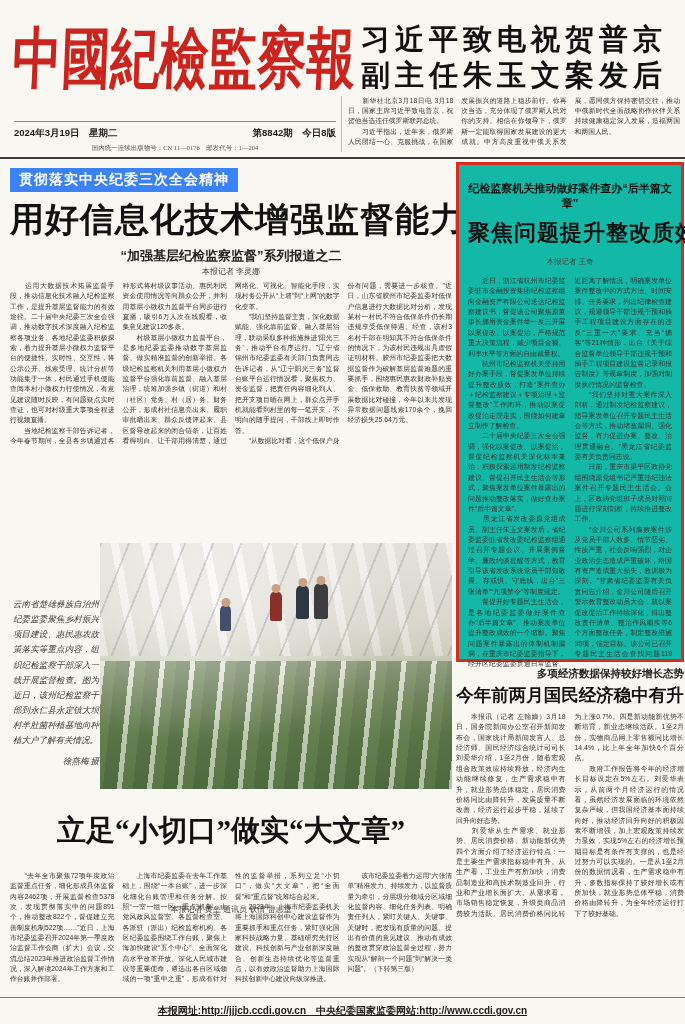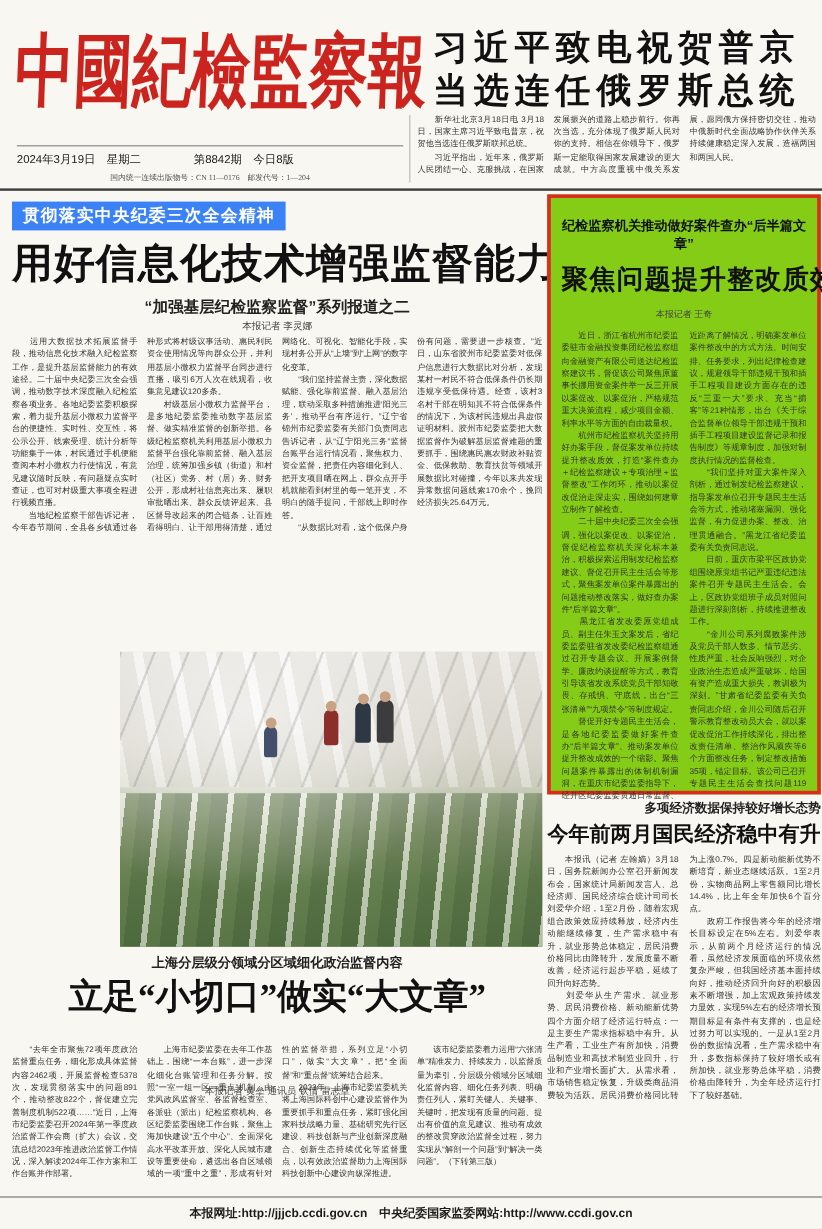--- a/index.html
+++ b/index.html
@@ -16,22 +16,22 @@
     font-family:"Liberation Serif", serif; font-weight:900;
     font-size:49px; line-height:1; color:#cb231d;
     transform:scaleY(1.35) skewX(-3deg); transform-origin:top center;
     letter-spacing:0px; white-space:nowrap;
   }
   #masthead-supervisor {
     left:14px; top:106px; width:322px; text-align:center;
     color:#c7332b; font-size:8.5px; font-weight:700; letter-spacing:.5px;
   }
   #masthead-divider { left:14px; top:121px; width:322px; height:1px; background:#8a8a8a; }
-  #date-line { left:14px; top:127px; width:322px; display:flex; 
-    font-size:9.5px; font-weight:400; color:#1c1c1c;gap:44px; }
+  #date-line { left:14px; top:127px; width:322px; display:flex; justify-content:space-between;
+    font-size:9.5px; font-weight:700; color:#1c1c1c;gap:44px; }
   #publication-code { left:14px; top:144px; width:322px; text-align:center;
     font-size:6.5px; color:#555; font-family:"Liberation Serif", serif; }
   #mast-vrule { left:341px; top:96px; width:1px; height:56px; background:#bbb; }
   
   .ts-line { left:348px; width:332px; text-align:center; font-weight:900;
     font-size:29px; letter-spacing:5px; color:#111; white-space:nowrap;
     font-family:Liberation Mono, monospace; }
   #top-story-body {
     left:348px; top:96px; width:332px; height:58px; overflow:hidden;
     column-count:3; column-gap:8px; font-size:6.8px; line-height:1.5;
@@ -65,21 +65,21 @@
     background:repeating-linear-gradient(112deg, rgba(120,120,118,.25) 0 2px, rgba(255,255,255,0) 2px 26px),
                repeating-linear-gradient(80deg, rgba(255,255,255,.35) 0 8px, rgba(210,208,200,.25) 8px 30px); }
   .gp-rows { position:absolute; left:0; bottom:0; width:100%; height:52%;
     background:repeating-linear-gradient(96deg, rgba(250,250,245,.65) 0 5px, rgba(90,115,70,.55) 5px 16px, rgba(60,85,48,.5) 16px 30px); 
     opacity:.85; }
   .gp-fig { position:absolute; border-radius:6px 6px 2px 2px; }
   .gp-fig::before { content:""; position:absolute; left:50%; top:-7px; transform:translateX(-50%);
     width:9px; height:9px; border-radius:50%; background:#c9a183; }
   
   #boxed-story { left:456px; top:162px; width:228px; height:500px;
-    border:3px solid #dc2b1f; background:#84cc16; padding:8px 9px; }
+    border:3px solid #dc2b1f; background:#14b8a6; padding:8px 9px; }
   #boxed-kicker { text-align:center; font-size:11px; font-weight:700; color:#111; margin-top:8px; }
   #boxed-headline { text-align:center; font-size:22px; font-weight:900; letter-spacing:1px;
     color:#111; margin-top:7px; white-space:nowrap; }
   #boxed-byline { text-align:center; font-size:7.5px; color:#444; margin-top:9px; }
   #boxed-body { margin-top:9px; height:402px; overflow:hidden; column-count:2; column-gap:9px;
     font-size:6.9px; line-height:1.5; text-align:justify; white-space:pre-line; color:#333; }
   
   #economy-kicker { left:456px; top:667px; width:228px; text-align:right;
     font-size:10.5px; font-weight:600; color:#222; }
   #economy-headline { left:456px; top:683px; width:228px; text-align:center;
@@ -94,53 +94,57 @@
     font-size:29px; font-weight:900; color:#111; white-space:nowrap;
     font-family:"Liberation Serif", serif; }
   #shanghai-byline { left:10px; top:904px; width:442px; text-align:center;
     font-size:8px; color:#444; }
   #shanghai-body { left:10px; top:871px; width:442px; height:114px; overflow:hidden;
     column-count:4; column-gap:8px; font-size:6.8px; line-height:1.52;
     text-align:justify; white-space:pre-line; color:#333; }
   
   #footer-divider { left:0; top:997px; width:685px; height:1px; background:#777; }
   #footer-text { left:0; top:1004px; width:685px; text-align:center;
-    font-size:10px; font-weight:700; color:#1c1c1c; }
+    font-size:10px; font-weight:700; color:#1c1c1c;text-decoration:underline; }
 </style>
 </head>
 <body>
 
 <div id="page">
 
   <div class="abs" id="masthead-title">中國紀檢監察報</div>
   <div class="abs" id="masthead-divider"></div>
   <div class="abs" id="date-line">
     <span>2024年3月19日　星期二</span>
     <span>第8842期　今日8版</span>
   </div>
   <div class="abs" id="publication-code">国内统一连续出版物号：CN 11—0176　邮发代号：1—204</div>
   <div class="abs" id="mast-vrule"></div>
 
   <div class="abs ts-line" style="top:20px;">习近平致电祝贺普京</div>
-  <div class="abs ts-line" style="top:56px;">当选连任俄罗斯总统</div>
+  <div class="abs ts-line" style="top:56px;">副主任朱玉文案发后</div>
   <div class="abs" id="top-story-body">　　新华社北京3月18日电 3月18日，国家主席习近平致电普京，祝贺他当选连任俄罗斯联邦总统。
 　　习近平指出，近年来，俄罗斯人民团结一心、克服挑战，在国家发展振兴的道路上稳步前行。你再次当选，充分体现了俄罗斯人民对你的支持。相信在你领导下，俄罗斯一定能取得国家发展建设的更大成就。中方高度重视中俄关系发展，愿同俄方保持密切交往，推动中俄新时代全面战略协作伙伴关系持续健康稳定深入发展，造福两国和两国人民。</div>
 
   <div class="abs" id="main-divider"></div>
 
   <div class="abs" id="lead-banner">贯彻落实中央纪委三次全会精神</div>
   <div class="abs" id="lead-headline">用好信息化技术增强监督能力</div>
   <div class="abs" id="lead-subhead">“加强基层纪检监察监督”系列报道之二</div>
   <div class="abs" id="lead-byline">本报记者 李灵娜</div>
   <div class="abs" id="lead-body">　　运用大数据技术拓展监督手段，推动信息化技术融入纪检监察工作，是提升基层监督能力的有效途径。二十届中央纪委三次全会强调，推动数字技术深度融入纪检监察各项业务。各地纪委监委积极探索，着力提升基层小微权力监督平台的便捷性、实时性、交互性，将公示公开、线索受理、统计分析等功能集于一体，村民通过手机便能查阅本村小微权力行使情况，有意见建议随时反映，有问题疑点实时查证，也可对村级重大事项全程进行视频直播。
 　　当地纪检监察干部告诉记者，今年春节期间，全县各乡镇通过各种形式将村级议事活动、惠民利民资金使用情况等向群众公开，并利用基层小微权力监督平台同步进行直播，吸引6万人次在线观看，收集意见建议120多条。
 　　村级基层小微权力监督平台，是多地纪委监委推动数字基层监督、做实精准监督的创新举措。各级纪检监察机关利用基层小微权力监督平台强化靠前监督、融入基层治理，统筹加强乡镇（街道）和村（社区）党务、村（居）务、财务公开，形成村社信息亮出来、履职审批晒出来、群众反馈评起来、县区督导改起来的闭合链条，让百姓看得明白、让干部用得清楚，通过网络化、可视化、智能化手段，实现村务公开从“上墙”到“上网”的数字化变革。
 　　“我们坚持监督主责，深化数据赋能、强化靠前监督、融入基层治理，联动采取多种措施推进‘阳光三务’，推动平台有序运行。”辽宁省锦州市纪委监委有关部门负责同志告诉记者，从“辽宁阳光三务”监督台账平台运行情况看，聚焦权力、资金监督，把责任内容细化到人、把开支项目晒在网上，群众点开手机就能看到村里的每一笔开支，不明白的随手提问，干部线上即时作答。
 　　“从数据比对看，这个低保户身份有问题，需要进一步核查。”近日，山东省胶州市纪委监委对低保户信息进行大数据比对分析，发现某村一村民不符合低保条件仍长期违规享受低保待遇。经查，该村3名村干部在明知其不符合低保条件的情况下，为该村民违规出具虚假证明材料。胶州市纪委监委把大数据监督作为破解基层监督难题的重要抓手，围绕惠民惠农财政补贴资金、低保救助、教育扶贫等领域开展数据比对碰撞，今年以来共发现异常数据问题线索170余个，挽回经济损失25.64万元。</div>
 
+  <div class="abs" id="photo-caption">
+    <span>云南省楚雄彝族自治州纪委监委聚焦乡村振兴项目建设、惠民惠农政策落实等重点内容，组织纪检监察干部深入一线开展监督检查。图为近日，该州纪检监察干部到永仁县永定镇大坝村羊肚菌种植基地向种植大户了解有关情况。</span>
+    <div id="photo-credit">徐燕梅 摄</div>
+  </div>
 
   <div class="abs" id="greenhouse-photo">
     <div class="gp-roof"></div>
     <div class="gp-rows"></div>
     <div class="gp-fig" style="left:196px; top:42px; width:13px; height:34px; background:#2e3744;"></div>
     <div class="gp-fig" style="left:214px; top:40px; width:14px; height:36px; background:#3c3c3e;"></div>
     <div class="gp-fig" style="left:170px; top:48px; width:12px; height:30px; background:#8c2f2a;"></div>
     <div class="gp-fig" style="left:120px; top:62px; width:11px; height:26px; background:#44506b;"></div>
   </div>
 
@@ -157,21 +161,20 @@
 　　日前，重庆市梁平区政协党组围绕原党组书记严重违纪违法案件召开专题民主生活会。会上，区政协党组班子成员对照问题进行深刻剖析，持续推进整改工作。
 　　“金川公司系列腐败案件涉及党员干部人数多、情节恶劣、性质严重，社会反响强烈，对企业政治生态造成严重破坏，给国有资产造成重大损失，教训极为深刻。”甘肃省纪委监委有关负责同志介绍，金川公司随后召开警示教育整改动员大会，就以案促改促治工作持续深化，排出整改责任清单、整治作风顽疾等6个方面整改任务，制定整改措施35项，锚定目标。该公司已召开专题民主生活会查找问题119个，建立完善有关制度机制21项。（下转第二版）</div>
   </div>
 
   <div class="abs" id="economy-kicker">多项经济数据保持较好增长态势</div>
   <div class="abs" id="economy-headline">今年前两月国民经济稳中有升</div>
   <div class="abs" id="economy-body">　　本报讯（记者 左翰嫡）3月18日，国务院新闻办公室召开新闻发布会，国家统计局新闻发言人、总经济师、国民经济综合统计司司长刘爱华介绍，1至2月份，随着宏观组合政策效应持续释放，经济内生动能继续修复，生产需求稳中有升，就业形势总体稳定，居民消费价格同比由降转升，发展质量不断改善，经济运行起步平稳，延续了回升向好态势。
 　　刘爱华从生产需求、就业形势、居民消费价格、新动能新优势四个方面介绍了经济运行特点：一是主要生产需求指标稳中有升。从生产看，工业生产有所加快，消费品制造业和高技术制造业回升，行业和产业增长面扩大。从需求看，市场销售稳定恢复，升级类商品消费较为活跃。居民消费价格同比转为上涨0.7%。四是新动能新优势不断培育，新业态继续活跃。1至2月份，实物商品网上零售额同比增长14.4%，比上年全年加快6个百分点。
 　　政府工作报告将今年的经济增长目标设定在5%左右。刘爱华表示，从前两个月经济运行的情况看，虽然经济发展面临的环境依然复杂严峻，但我国经济基本面持续向好，推动经济回升向好的积极因素不断增强，加上宏观政策持续发力显效，实现5%左右的经济增长预期目标是有条件有支撑的，也是经过努力可以实现的。一是从1至2月份的数据情况看，生产需求稳中有升，多数指标保持了较好增长或有所加快，就业形势总体平稳，消费价格由降转升，为全年经济运行打下了较好基础。</div>
 
-  <div class="abs" id="shanghai-kicker">上海分层级分领域分区域细化政治监督内容</div>
   <div class="abs" id="shanghai-headline">立足“小切口”做实“大文章”</div>
   <div class="abs" id="shanghai-byline">本报记者 黄垒 通讯员 钦倩 雷志堂</div>
   <div class="abs" id="shanghai-body">　　“去年全市聚焦72项年度政治监督重点任务，细化形成具体监督内容2462项，开展监督检查5378次，发现贯彻落实中的问题891个，推动整改822个，督促建立完善制度机制522项……”近日，上海市纪委监委召开2024年第一季度政治监督工作会商（扩大）会议，交流总结2023年推进政治监督工作情况，深入解读2024年工作方案和工作台账并作部署。
 　　上海市纪委监委在去年工作基础上，围绕“一本台账”，进一步深化细化台账管理和任务分解。按照“一室一组一区一重点”机制，由党风政风监督室、各监督检查室、各派驻（派出）纪检监察机构、各区纪委监委围绕工作台账，聚焦上海加快建设“五个中心”、全面深化高水平改革开放、深化人民城市建设等重要使命，遴选出各自区域领域的一项“重中之重”，形成有针对性的监督举措，系列立足“小切口”，做实“大文章”，把“全面督”和“重点督”统筹结合起来。
 　　2023年，上海市纪委监委机关将上海国际科创中心建设监督作为重要抓手和重点任务，紧盯强化国家科技战略力量、基础研究先行区建设、科技创新与产业创新深度融合、创新生态持续优化等监督重点，以有效政治监督助力上海国际科技创新中心建设向纵深推进。
 　　该市纪委监委着力运用“六张清单”精准发力、持续发力，以监督质量为牵引，分层级分领域分区域细化监督内容、细化任务列表、明确责任列人，紧盯关键人、关键事、关键时，把发现有质量的问题、提出有价值的意见建议、推动有成效的整改贯穿政治监督全过程，努力实现从“解剖一个问题”到“解决一类问题”。（下转第三版）</div>
 
   <div class="abs" id="footer-divider"></div>
   <div class="abs" id="footer-text">本报网址:http://jjjcb.ccdi.gov.cn　中央纪委国家监委网站:http://www.ccdi.gov.cn</div>
 

